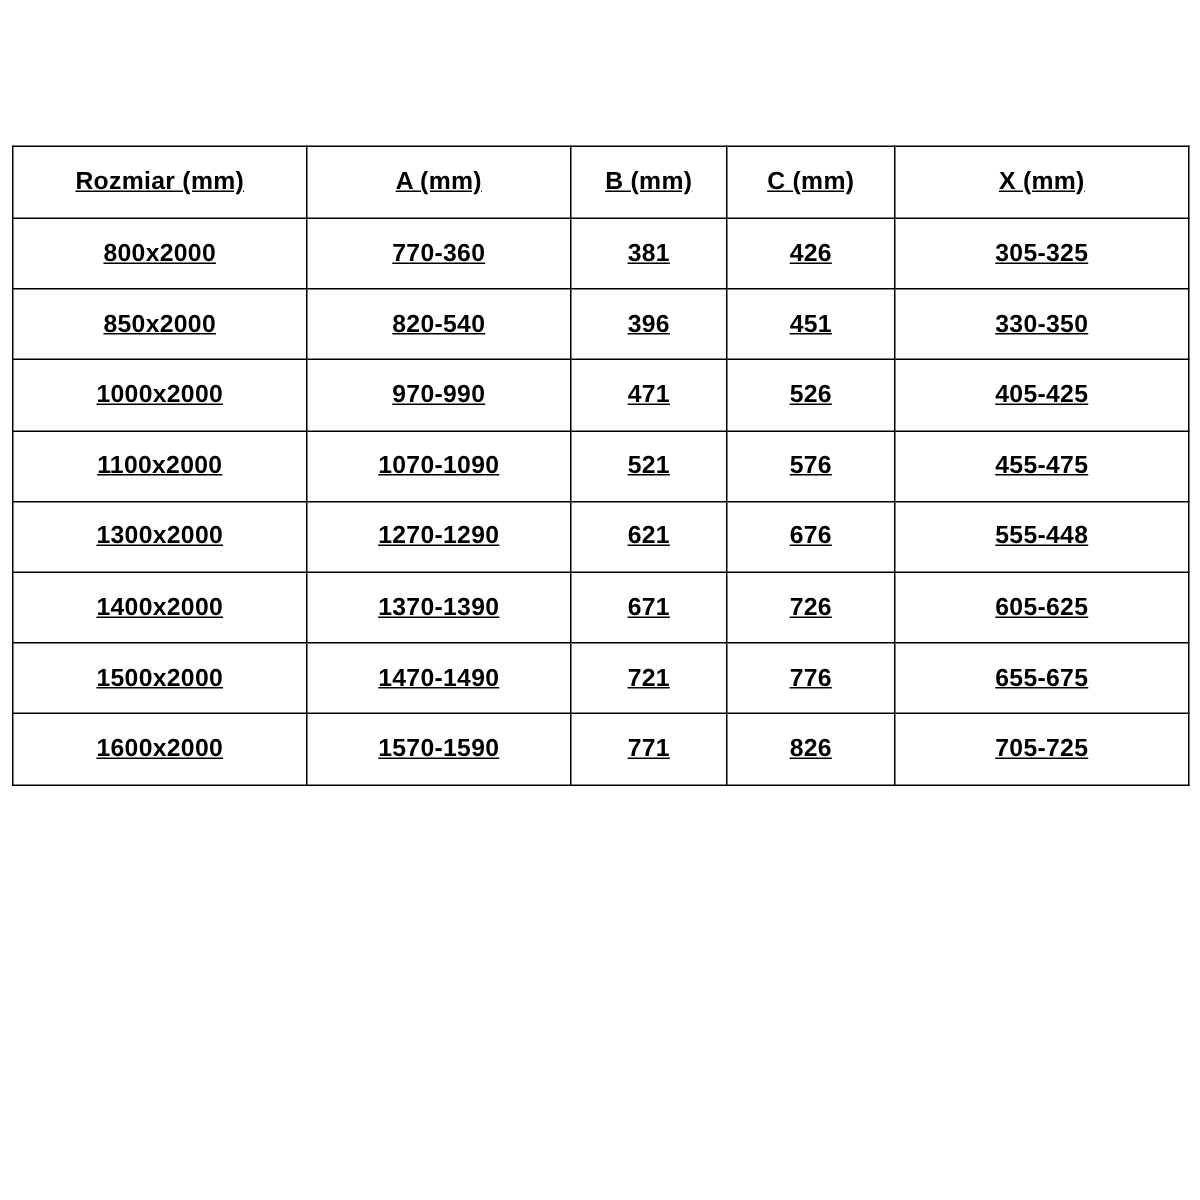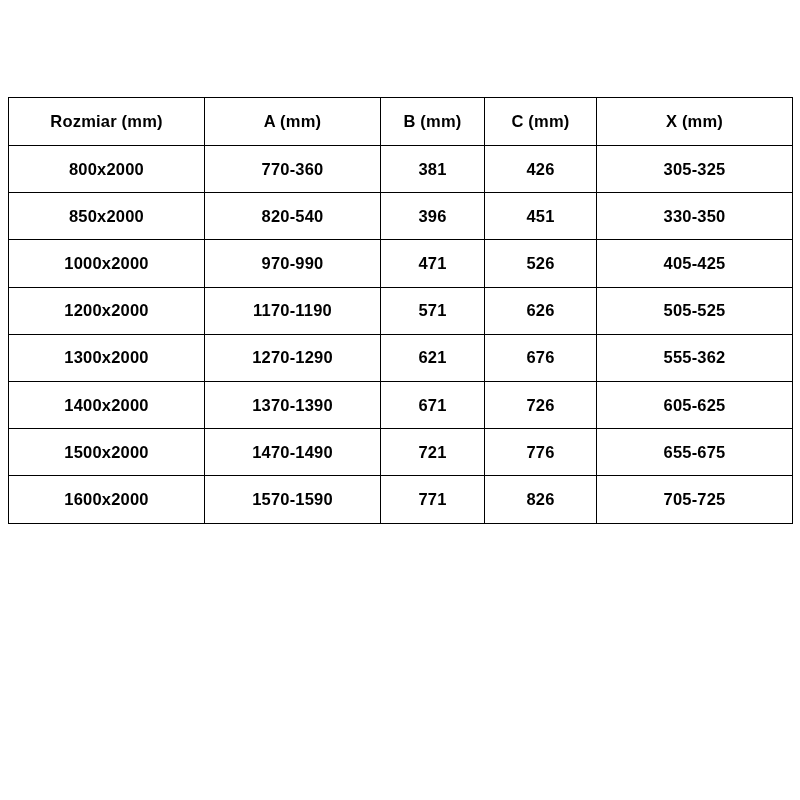--- a/index.html
+++ b/index.html
@@ -17,20 +17,21 @@
     width: 800px;
     height: 800px;
     position: relative;
     box-sizing: border-box;
   }
   .table-wrap {
     position: absolute;
     left: 8px;
     top: 97px;
     width: 784px;
+    text-decoration: underline;
   }
   table.spec {
     border-collapse: collapse;
     width: 784px;
     table-layout: fixed;
   }
   table.spec th,
   table.spec td {
     border: 1px solid #000000;
     text-align: center;
@@ -93,32 +94,32 @@
           <td>330-350</td>
         </tr>
         <tr>
           <td>1000x2000</td>
           <td>970-990</td>
           <td>471</td>
           <td>526</td>
           <td>405-425</td>
         </tr>
         <tr>
-          <td>1200x2000</td>
-          <td>1170-1190</td>
-          <td>571</td>
-          <td>626</td>
-          <td>505-525</td>
+          <td>1100x2000</td>
+          <td>1070-1090</td>
+          <td>521</td>
+          <td>576</td>
+          <td>455-475</td>
         </tr>
         <tr>
           <td>1300x2000</td>
           <td>1270-1290</td>
           <td>621</td>
           <td>676</td>
-          <td>555-362</td>
+          <td>555-448</td>
         </tr>
         <tr>
           <td>1400x2000</td>
           <td>1370-1390</td>
           <td>671</td>
           <td>726</td>
           <td>605-625</td>
         </tr>
         <tr>
           <td>1500x2000</td>

